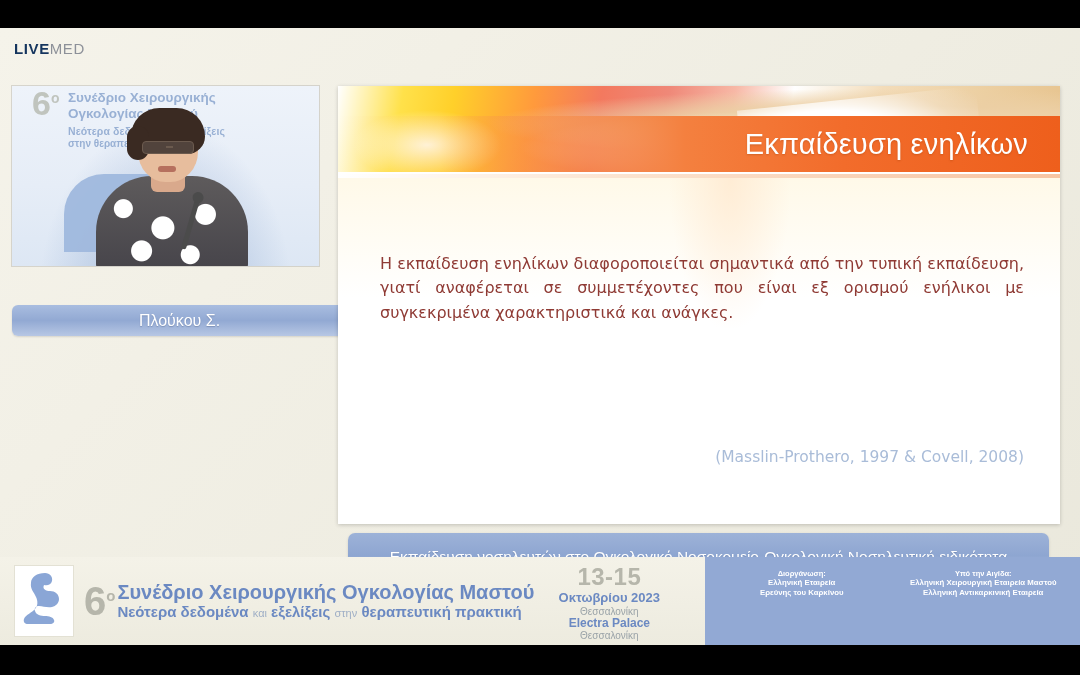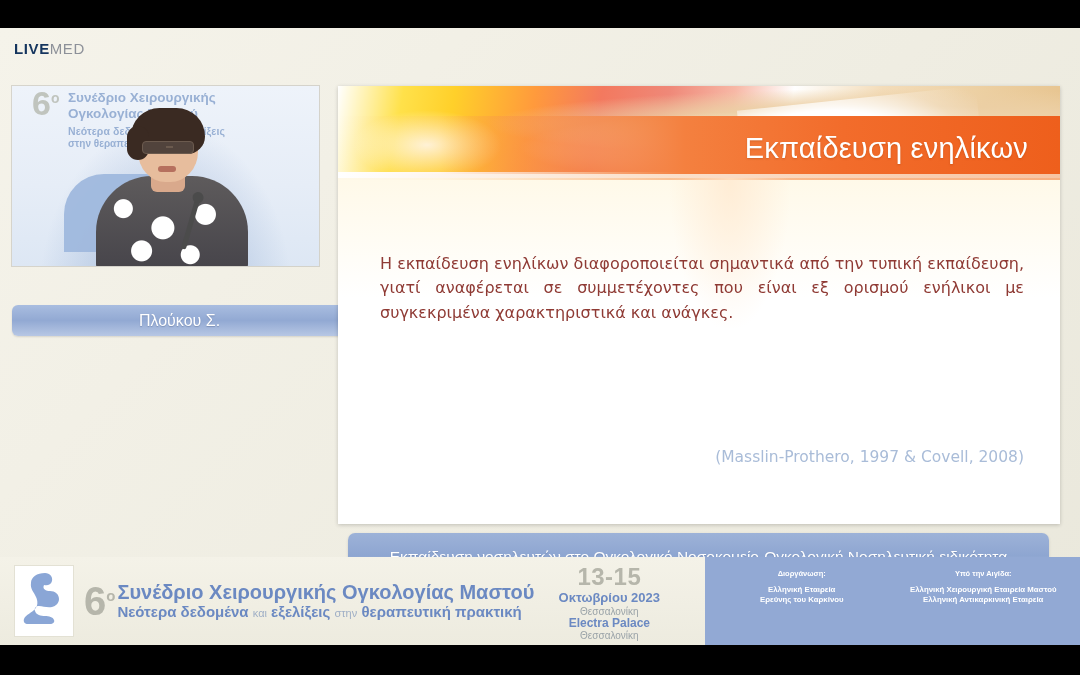--- a/index.html
+++ b/index.html
@@ -159,21 +159,21 @@
     background: radial-gradient(ellipse at 30% 40%, #ffffff 0 38%, rgba(255,255,255,.25) 62%, rgba(255,255,255,0) 80%);
     transform: rotate(-6deg);
   }
   #slide .hero .glow {
     position: absolute; left: 2%; top: 28%;
     width: 150px; height: 70px;
     background: radial-gradient(ellipse at 50% 50%, rgba(255,255,255,.85) 0%, rgba(255,255,255,0) 70%);
   }
   #slide .titlebar {
     position: absolute; left: 0; top: 30px; right: 0;
-    height: 64px;
+    height: 56px;
     background: linear-gradient(90deg, rgba(255,255,255,0) 0%, rgba(255,168,100,.10) 14%, rgba(246,140,72,.55) 30%, #f4803f 48%, #f26c2b 70%, #ee5f1c 100%);
     display: flex; align-items: center; justify-content: flex-end; padding-left: 8px;
   }
   #slide .titlebar .ttxt {
     color: #ffffff; font-size: 29px; padding-right: 32px;
     letter-spacing: .2px; white-space: nowrap;
     text-shadow: 0 1px 2px rgba(150,60,10,.35);
   }
   #slide .undertitle {
     position: absolute; left: 0; right: 0; top: 88px; height: 4px;
@@ -263,21 +263,21 @@
   #banner .right {
     width: 375px; height: 100%;
     background: #92a9d4;
     display: flex; align-items: flex-start;
     padding: 12px 8px 0 8px; gap: 4px;
   }
   #banner .right .col {
     flex: 1 1 0; text-align: center; color: #ffffff;
     line-height: 1.25;
   }
-  #banner .right .col .ch { font-size: 7.5px; font-weight: bold; margin-bottom: 7px; }
+  #banner .right .col .ch { font-size: 7.5px; font-weight: bold; }
   #banner .right .col .cl { font-size: 7.8px; font-weight: bold; }
 
   
   .blackbar { position: absolute; left: 0; width: 1080px; background: #000; }
   #bar-top { top: 0; height: 28px; }
   #bar-bottom { bottom: 0; height: 30px; }
 </style>
 </head>
 <body>
 

